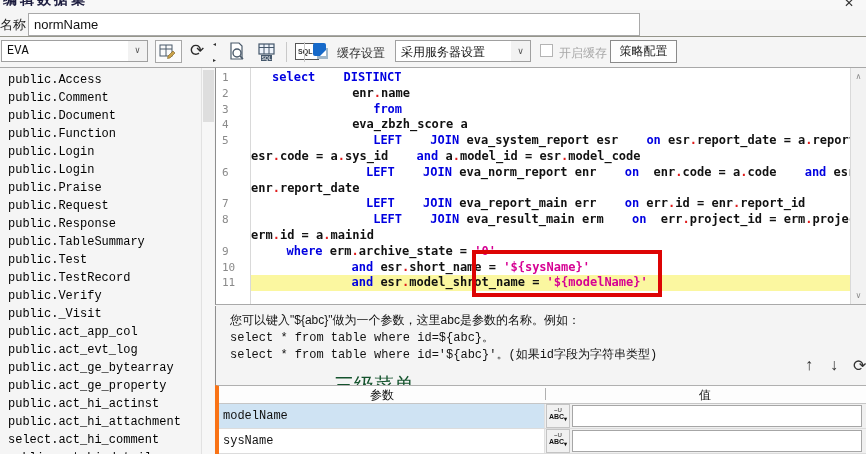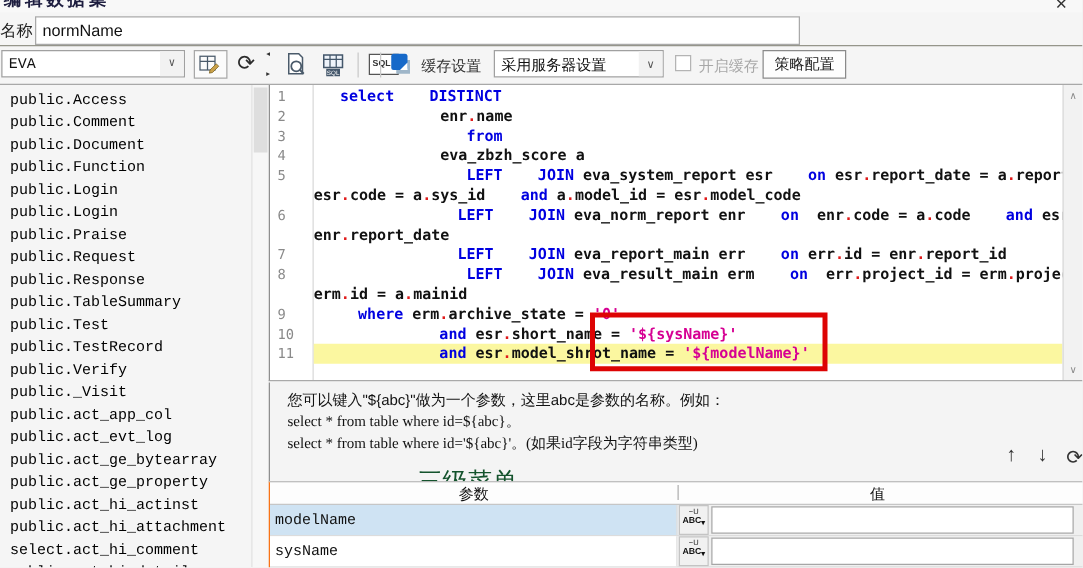--- a/index.html
+++ b/index.html
@@ -61,26 +61,26 @@
   .str { color:#d60093; }
   .v-scroll { position:absolute; right:0; top:0; width:16px; height:100%; background:#f2f2f2; border-left:1px solid #d9d9d9; }
   .v-scroll .sc-up, .v-scroll .sc-down { position:absolute; left:0; width:15px; height:15px; text-align:center; font-size:8px; color:#8a8a8a; line-height:15px; }
   .v-scroll .sc-up { top:1px; } .v-scroll .sc-down { bottom:1px; }
   .annotation-box { position:absolute; left:256px; top:182px; width:190px; height:47px; border:4px solid #dd0404; pointer-events:none; }
 
   
   .helpbox { position:absolute; left:215px; top:306px; width:651px; height:79px; background:#f4f4f4; border-left:1px solid #8f8f8f; }
   .help-line { position:absolute; left:14px; white-space:nowrap; font-size:12px; color:#111; }
   .help-cjk { font-family:"Liberation Sans",sans-serif; }
-  .help-code { font-family:Liberation Serif, serif; }
+  .help-code { font-family:Liberation Mono, monospace; }
   .red-note { position:absolute; left:118px; top:50px; font-size:20px; color:#14532d; white-space:nowrap;margin-top:16px; }
   .nav-ico { position:absolute; top:50px; font-size:16px; color:#333; }
 
   
-  .params { position:absolute; left:215px; top:385px; width:651px; height:69px; background:#f0f0f0; border-left:1px solid #f97316; border-top:1px solid #b0b0b0; }
+  .params { position:absolute; left:215px; top:385px; width:651px; height:69px; background:#f0f0f0; border-left:4px solid #f97316; border-top:1px solid #b0b0b0; }
   .p-header { position:absolute; left:0; top:0; width:651px; height:18px; background:#fdfdfd; border-bottom:1px solid #c6c6c6; font-size:12px; color:#111; }
   .p-header .h1 { position:absolute; left:0; top:1px; width:326px; text-align:center; }
   .p-header .h2 { position:absolute; left:326px; top:1px; width:320px; text-align:center; }
   .p-header .tick { position:absolute; left:326px; top:2px; width:1px; height:12px; background:#b0b0b0; }
   .p-row { position:absolute; left:0; width:651px; height:25px; border-bottom:1px solid #dcdcdc; background:#f0f0f0; }
   .p-name { position:absolute; left:0; top:0; width:326px; height:24px; background:#fff; font-family:"Liberation Mono",monospace; font-size:12px; line-height:24px; padding-left:4px; color:#111; border-right:1px solid #e0e0e0; }
   .p-row.sel .p-name { background:#cfe3f3; }
   .abc-btn { position:absolute; left:327px; top:0px; width:24px; height:24px; background:#f1f1f1; border:1px solid #c4c4c4; text-align:center; cursor:pointer; }
   .abc-top { display:block; font-size:6px; line-height:6px; margin-top:2px; color:#222; letter-spacing:0; }
   .abc-main { display:block; font-size:7px; font-weight:bold; line-height:8px; color:#111; }

